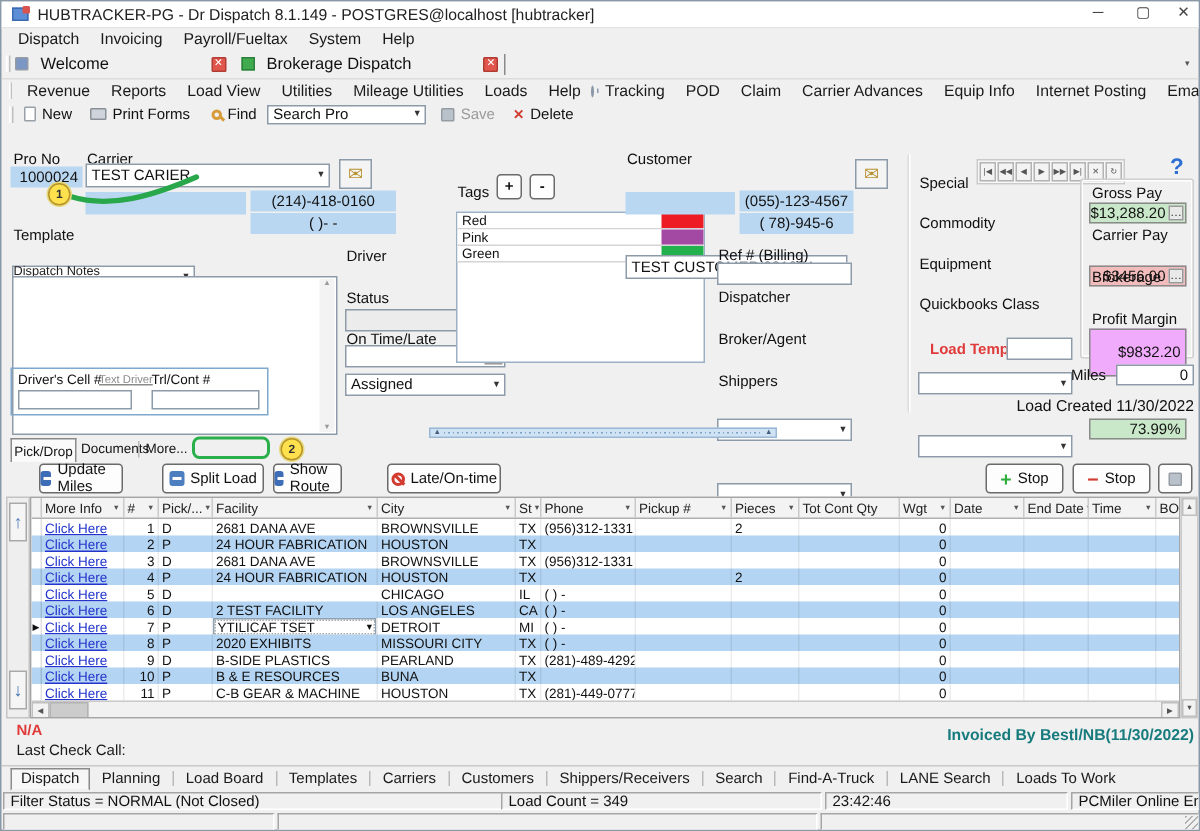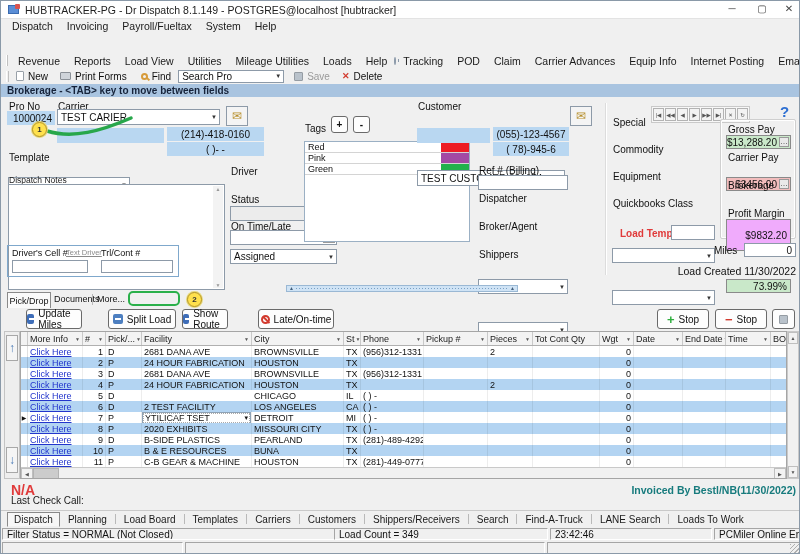--- a/index.html
+++ b/index.html
@@ -81,20 +81,31 @@
   </div>
 
   <div class="abs" style="left:0;top:18px;width:800px;height:14px;display:flex;align-items:center;padding-left:4px">
       <span class="menu-item">Dispatch</span>
       <span class="menu-item">Invoicing</span>
       <span class="menu-item">Payroll/Fueltax</span>
       <span class="menu-item">System</span>
       <span class="menu-item">Help</span>
     </div>
 
+  <div class="abs" style="left:0;top:32px;width:800px;height:20px;display:flex;align-items:center;border-bottom:1px solid #dcdcdc">
+    <span class="grip"></span>
+    <span class="icon-disk blue" style="margin-right:8px"></span>
+    <span class="lbl" style="font-size:11px;margin-right:68px">Welcome</span>
+    <span class="closebox">✕</span>
+    <span style="width:9px;height:9px;background:#3faa4e;border:1px solid #2c8039;margin:0 8px 0 10px"></span>
+    <span class="lbl" style="font-size:11px;margin-right:48px">Brokerage Dispatch</span>
+    <span class="closebox">✕</span>
+    <span style="width:1px;height:14px;background:#8a8a8a;margin-left:4px"></span>
+    <span style="position:absolute;left:789px;top:5px;font-size:6px;color:#555">▾</span>
+  </div>
 
   <div class="abs" style="left:0;top:52px;width:800px;height:15px;display:flex;align-items:center;padding-left:2px">
       <span class="grip"></span>
       <span class="menu-item">Revenue</span>
       <span class="menu-item">Reports</span>
       <span class="menu-item">Load View</span>
       <span class="menu-item">Utilities</span>
       <span class="sep-v"></span>
       <span class="menu-item">Mileage Utilities</span>
       <span class="menu-item">Loads</span>
@@ -121,23 +132,20 @@
     <span class="combo" style="width:106px;height:13px;margin-left:3px">
         <span>Search Pro</span>
         <span class="arr">▼</span>
       </span>
     <span class="icon-disk" style="margin-left:6px"></span>
     <span class="lbl" style="color:#9a9a9a">Save</span>
     <span class="icon-x" style="margin-left:8px">✕</span>
     <span class="lbl">Delete</span>
   </div>
 
-  <div class="abs" style="left:0;top:83px;width:800px;height:13px;background:#a9c4e0;display:flex;align-items:center;padding-left:6px">
-    <span style="font-size:10px;font-weight:bold;color:#16233a;white-space:nowrap">Brokerage - &lt;TAB&gt; key to move between fields</span>
-  </div>
 
   <div class="abs" style="left:0;top:96px;width:800px;height:188px">
 
     <span class="lbl abs" style="left:8px;top:4px">Pro No</span>
     <span class="bluefield r abs" style="left:6px;top:14px;width:48px;height:14px">1000024</span>
 
     <span class="lbl abs" style="left:57px;top:4px">Carrier</span>
     <span class="combo abs" style="left:56px;top:12px;width:163px;height:16px">
         <span>TEST CARIER</span>
         <span class="arr">▼</span>
@@ -666,21 +674,21 @@
       <span class="scrollbtn" style="margin-left:auto;width:12px">▶</span>
     </div>
   </div>
 
   <div class="abs" style="left:786px;top:330px;width:12px;height:148px;background:#f1f1f1;border:1px solid #c9c9c9;display:flex;flex-direction:column;justify-content:space-between">
     <span class="scrollbtn" style="height:12px">▲</span>
     <span class="scrollbtn" style="height:12px">▼</span>
   </div>
 
   <div class="abs" style="left:0;top:478px;width:800px;height:31px">
-    <span class="abs" style="left:10px;top:3px;font-size:14px;font-weight:bold;color:#e03a3a">N/A</span>
+    <span class="abs" style="left:10px;top:3px;font-size:10px;font-weight:bold;color:#e03a3a">N/A</span>
     <span class="abs" style="left:10px;top:16px;font-size:10px;color:#1a1a1a">Last Check Call:</span>
     <span class="abs" style="left:500px;top:5px;width:295px;text-align:right;font-size:10.5px;font-weight:bold;color:#177b7d">Invoiced By Bestl/NB(11/30/2022)</span>
   </div>
 
   <div class="abs" style="left:0;top:509px;width:800px;height:17px;border-top:1px solid #c9c9c9;display:flex;align-items:center;padding-left:6px;gap:3px">
       <span class="btab active">Dispatch</span>
       <span class="btab">Planning</span>
       <span class="btab-sep"></span>
       <span class="btab">Load Board</span>
       <span class="btab-sep"></span>

